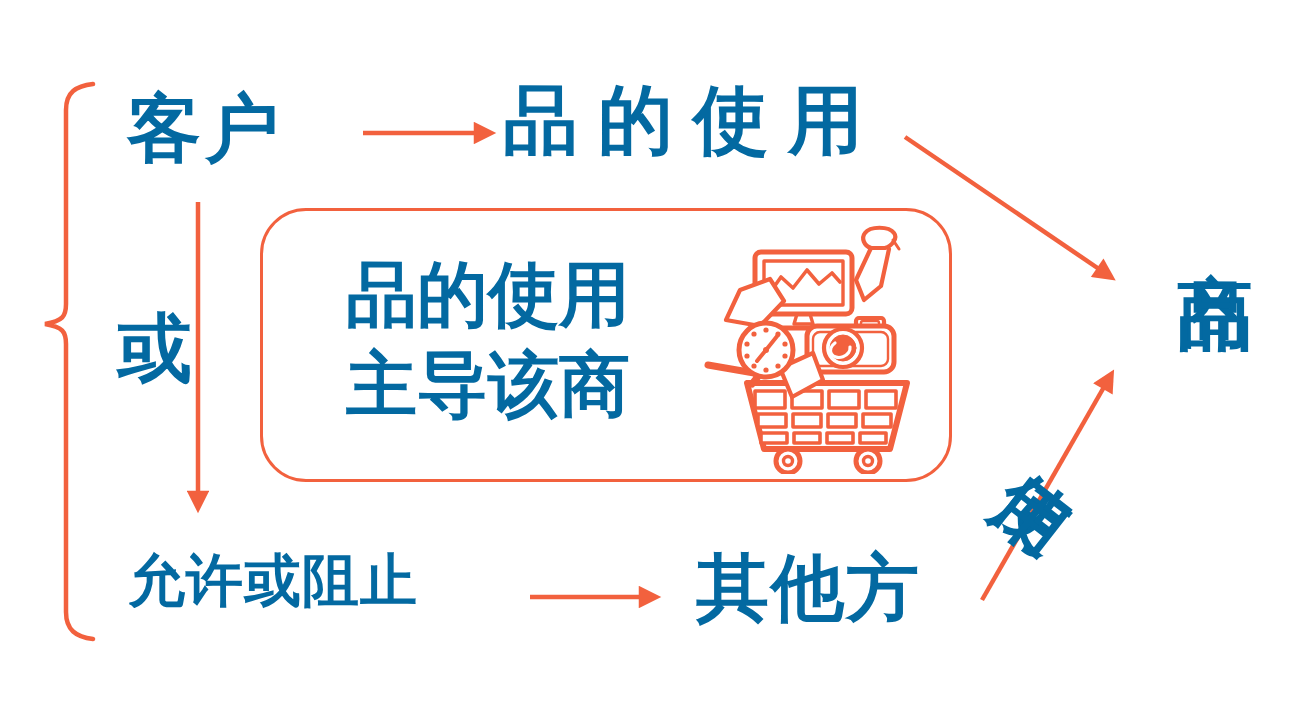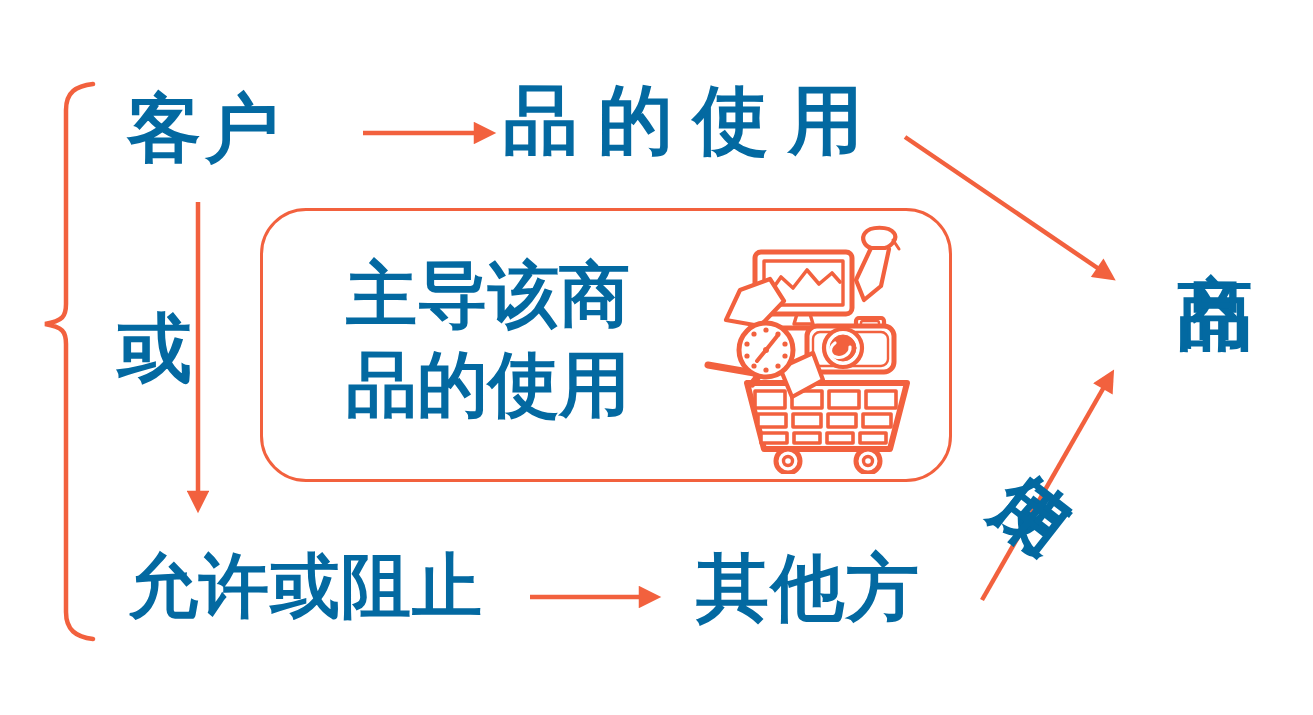--- a/index.html
+++ b/index.html
@@ -4,21 +4,21 @@
 <style>
   html,body{margin:0;padding:0;background:#ffffff;}
   .canvas{
     position:relative;width:1313px;height:715px;background:#ffffff;overflow:hidden;
     font-family:"Liberation Serif","DejaVu Serif",serif;color:#0369a1;
   }
   .label{position:absolute;line-height:1;font-weight:600;white-space:nowrap;}
   .lbl-customer{left:127px;top:92px;font-size:74px;letter-spacing:4px;}
   .lbl-right-to-use{left:503px;top:83px;font-size:75px;letter-spacing:20px;}
   .lbl-or{left:117px;top:311px;font-size:75px;}
-  .lbl-allow{left:128px;top:552px;font-size:70px;letter-spacing:1px;}
+  .lbl-allow{left:128px;top:552px;font-size:57px;letter-spacing:1px;}
   .lbl-other{left:696px;top:552px;font-size:73px;letter-spacing:2px;}
   .lbl-goods{
     position:absolute;left:1178px;top:210px;font-size:75px;font-weight:600;
     writing-mode:vertical-rl;text-orientation:upright;letter-spacing:12px;line-height:1;
   }
   .lbl-use{
     position:absolute;left:1049px;top:440px;font-size:71px;font-weight:600;
     writing-mode:vertical-rl;text-orientation:upright;letter-spacing:8px;line-height:1;
     transform:rotate(38deg);transform-origin:50% 50%;
   }
@@ -62,22 +62,22 @@
 
   <div class="label lbl-customer">客户</div>
   <div class="label lbl-right-to-use">品的使用</div>
   <div class="label lbl-or">或</div>
   <div class="label lbl-allow">允许或阻止</div>
   <div class="label lbl-other">其他方</div>
   <div class="lbl-goods">商品</div>
   <div class="lbl-use">使用</div>
 
   <div class="center-box-text">
+    <div>品的使用</div>
     <div>主导该商</div>
-    <div>品的使用</div>
   </div>
 
   <svg class="icon-svg" viewBox="0 0 250 252">
     <g stroke="#F2613E" fill="none" stroke-linejoin="round" stroke-linecap="round">
 
       <path d="M8 143 L60 152 L52 162" stroke-width="7"></path>
 
       <g>
         <path d="M47 161 L207 161 L190 227 L64 227 Z" stroke-width="6"></path>
         <g stroke-width="3.6" fill="#ffffff">

